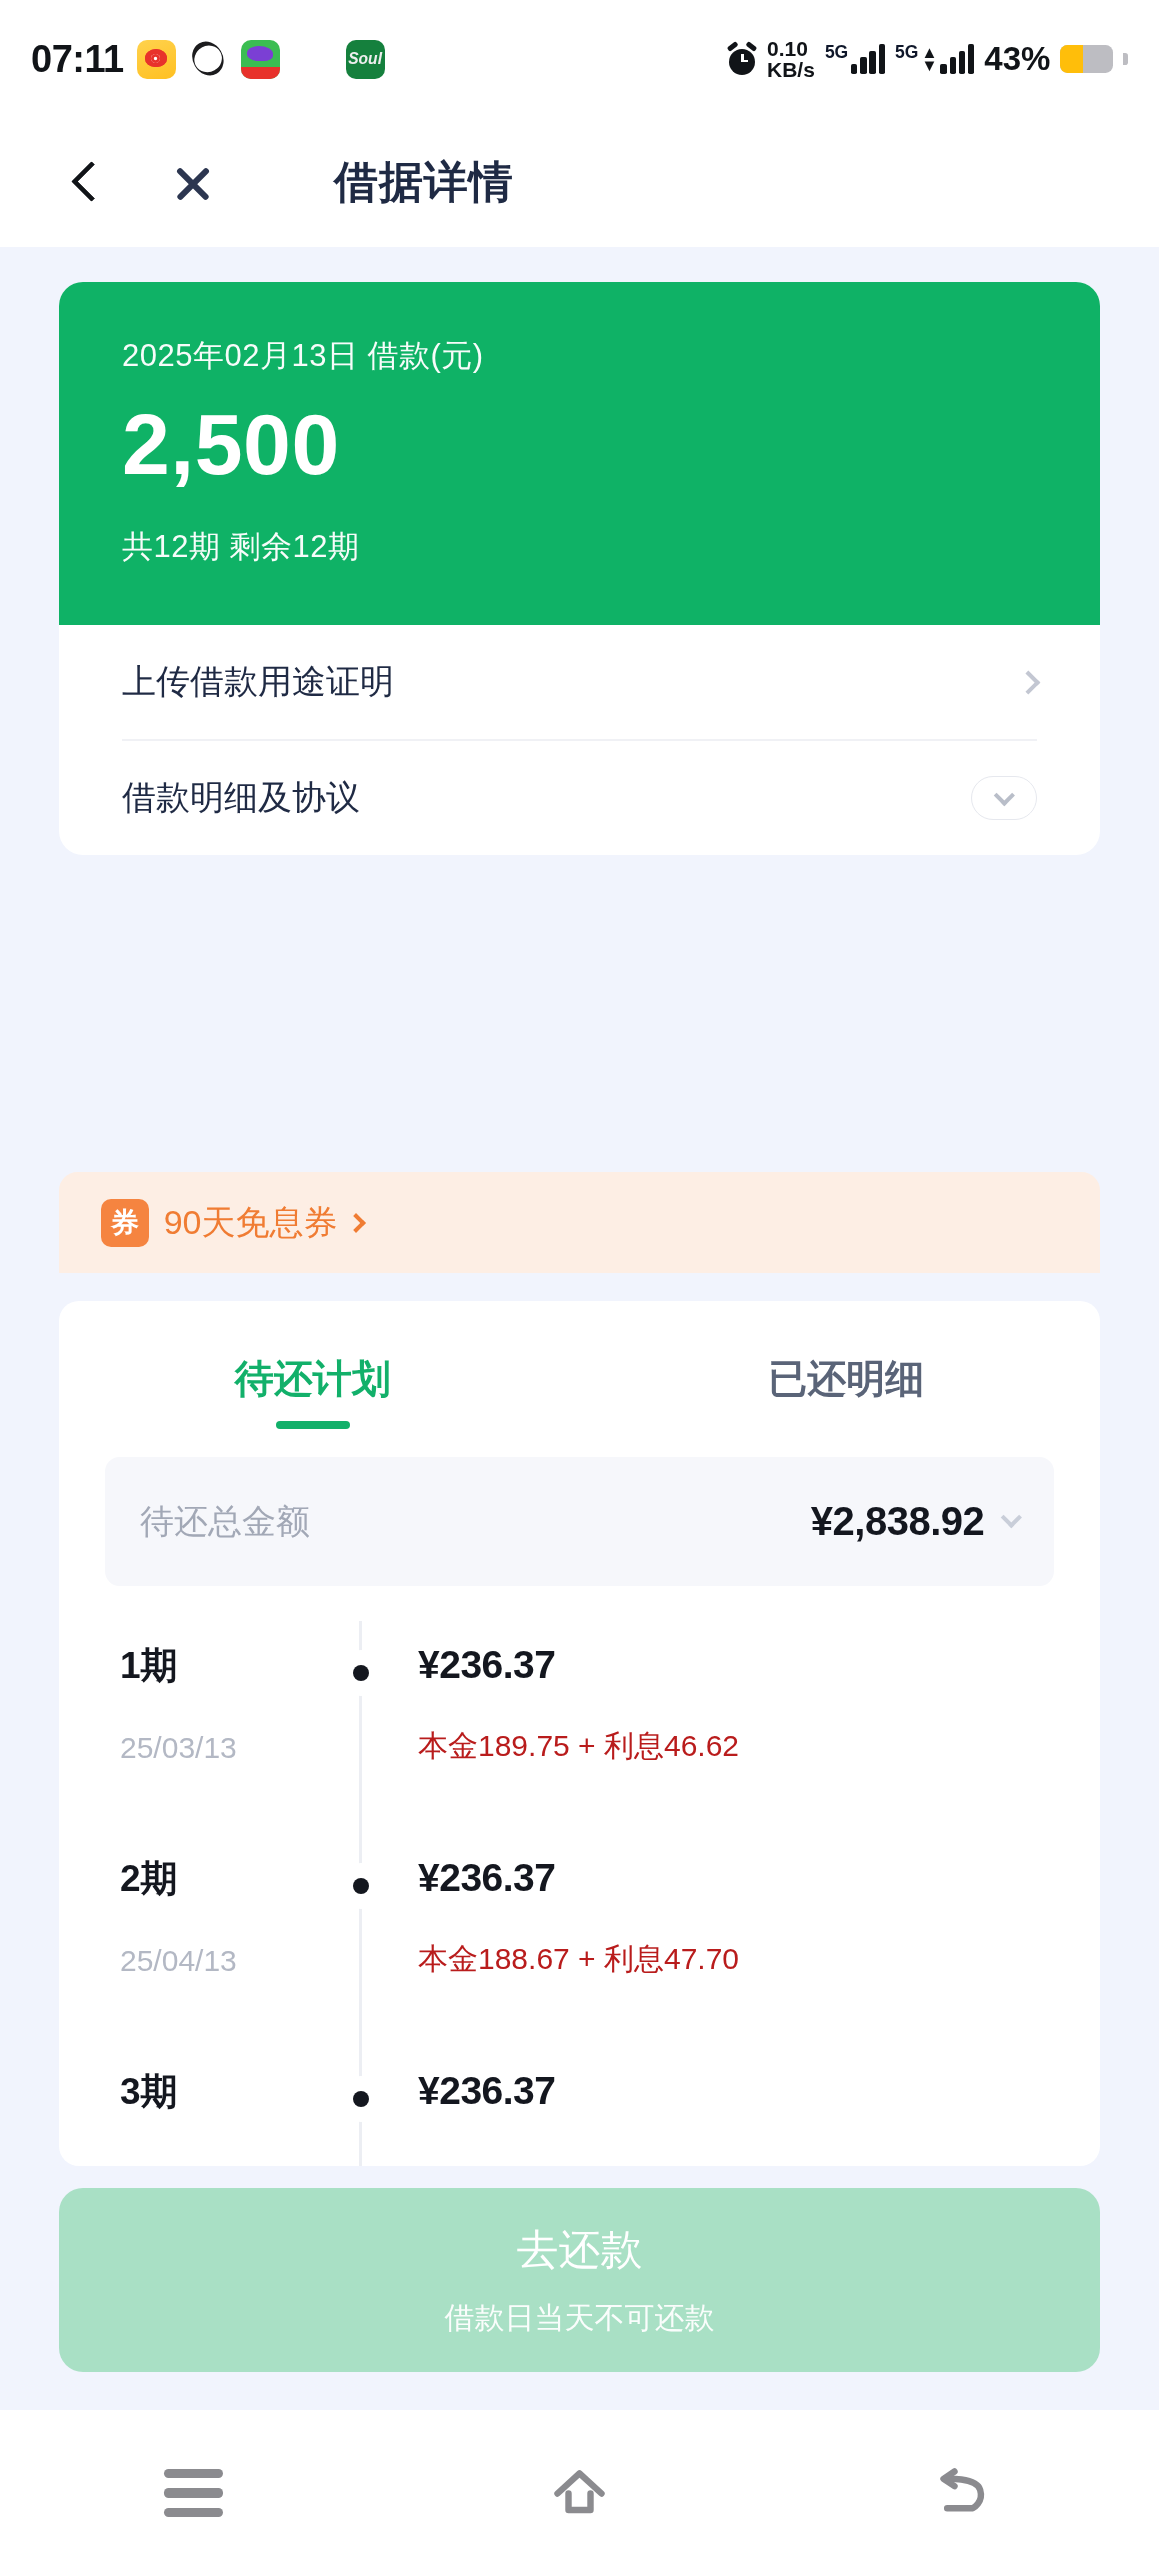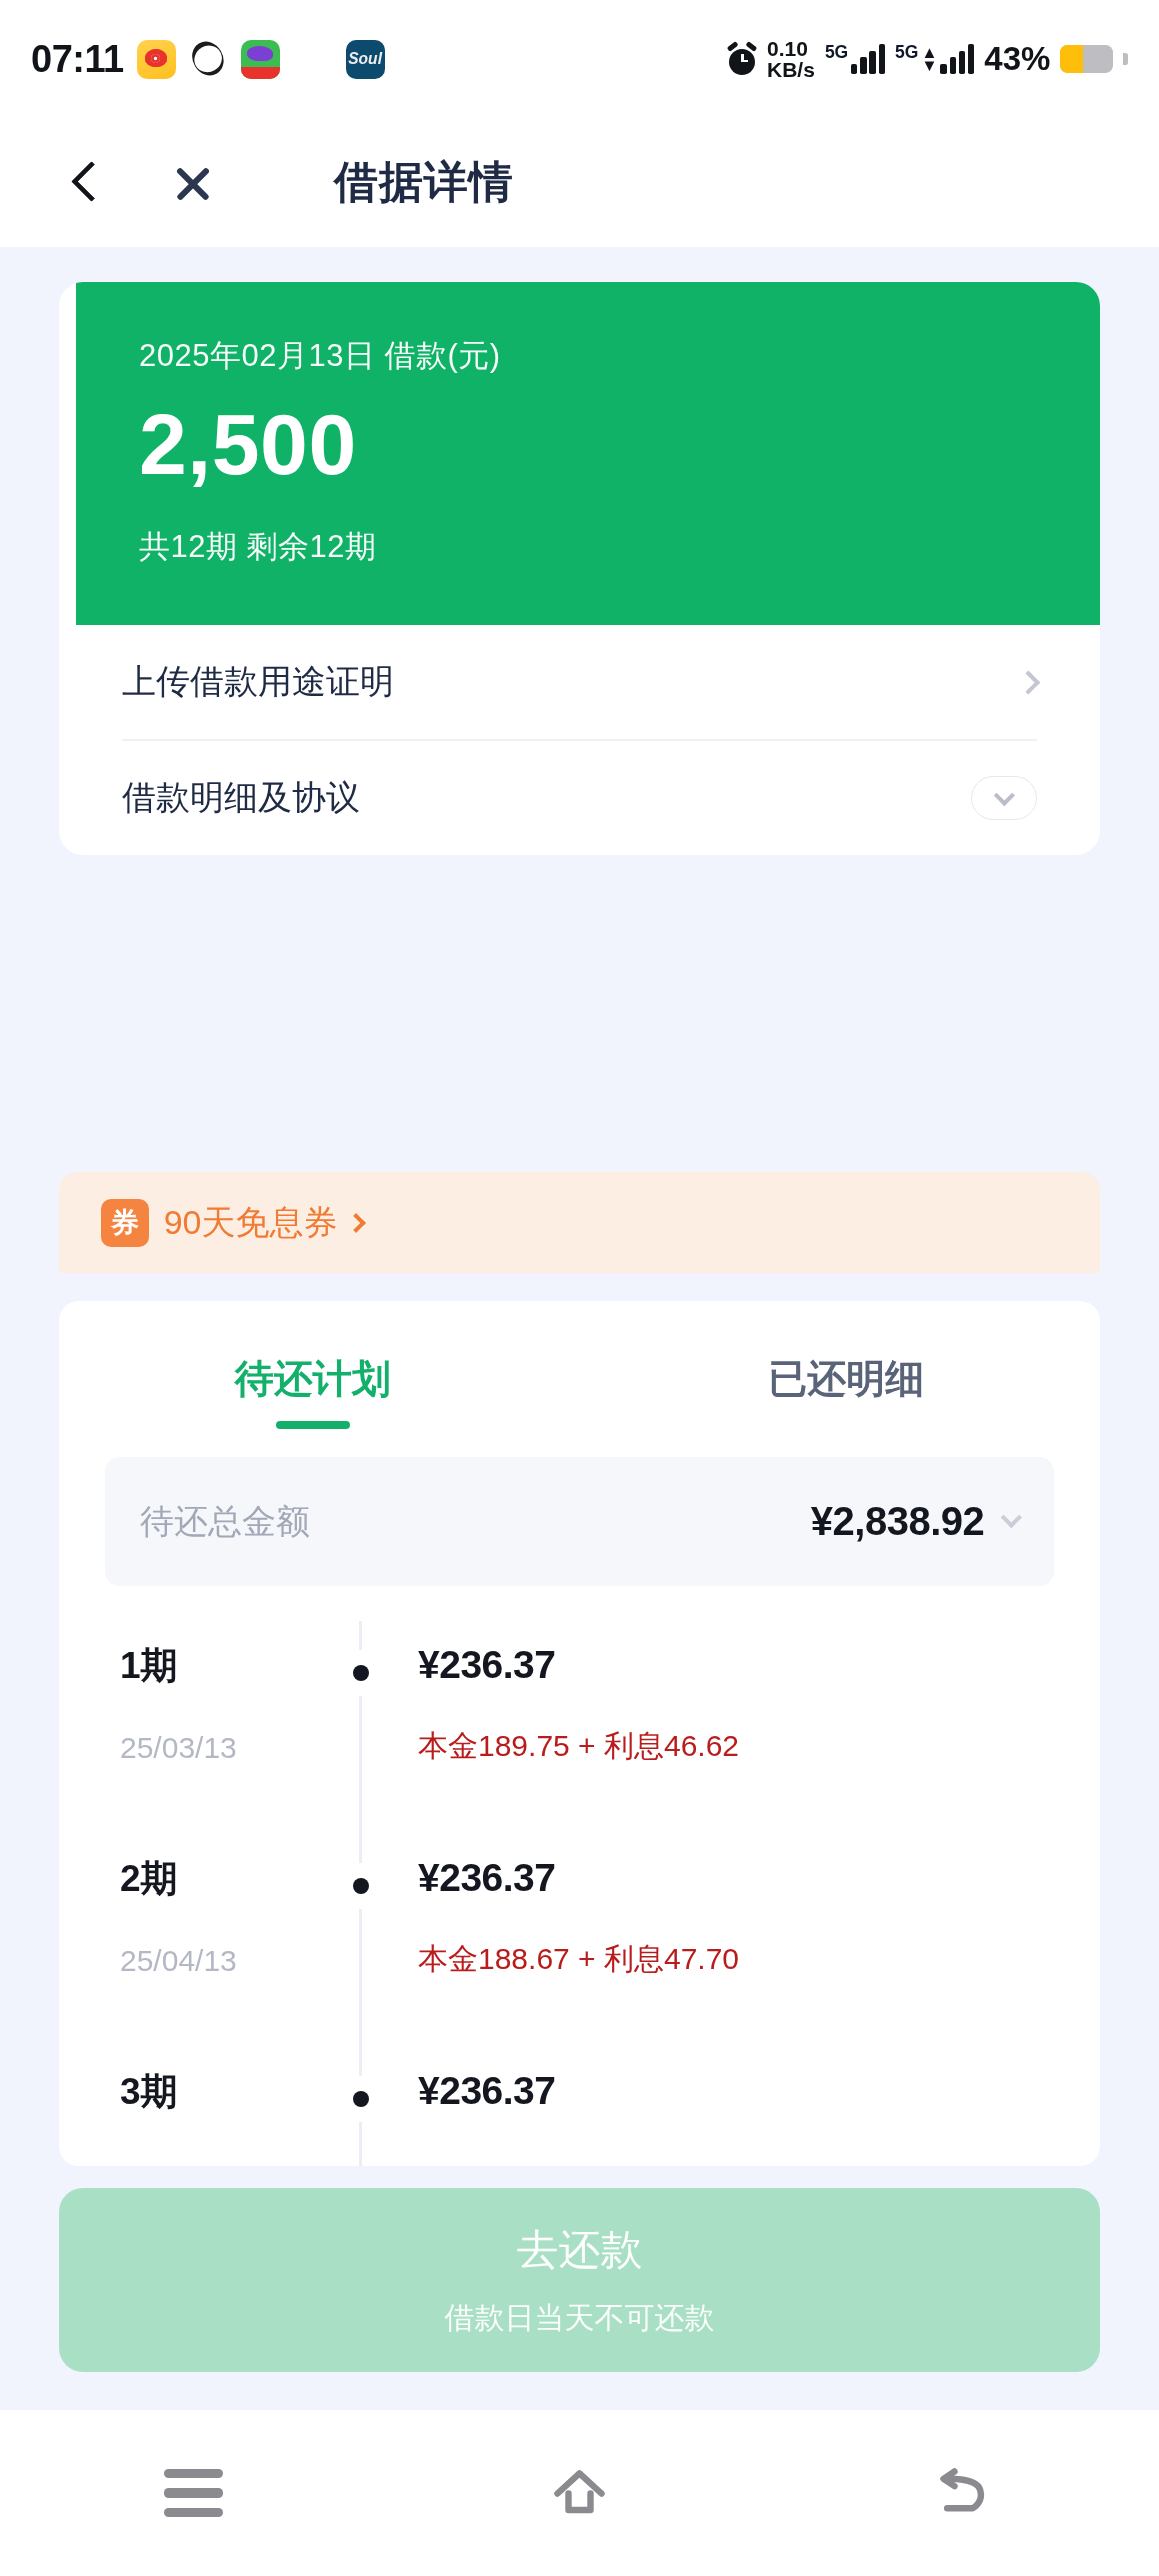--- a/index.html
+++ b/index.html
@@ -36,21 +36,21 @@
     position:absolute; inset:1.8px 4.6px; background:#1c1c1e;
     border-radius:50%/50%; transform:rotate(-30deg);
   }
   .ico-oval .ov::after{
     content:""; position:absolute; inset:4.6px 0.9px; background:#ffffff;
     border-radius:50%/50%;
   }
   .ico-green { background:#3bbd52; }
   .ico-green .blob{ position:absolute; left:6.4px; top:6.4px; width:26px; height:14.7px; background:#7b3fd4; border-radius:50% 60% 40% 50%; }
   .ico-green .bar{ position:absolute; left:0; bottom:0; width:39px; height:12px; background:#e8322b; }
-  .ico-soul { background:#0c4a6e;padding-left:39px; }
+  .ico-soul { background:#15803d;padding-left:39px; }
   .ico-soul .txt{ position:absolute; inset:0; display:flex; align-items:center; justify-content:center; color:#eee; font-size:15.6px; font-weight:700; font-style:italic; }
   .sb-gap { width:40px; }
 
   .sb-right { margin-left:auto; display:flex; align-items:center; gap:10px; }
   .alarm { position:relative; width:30px; height:30px; }
   .alarm .face { position:absolute; left:1.8px; top:4.6px; width:26px; height:26px; border-radius:50%; background:#111418; }
   .alarm .hand { position:absolute; left:14px; top:10px; width:2.8px; height:7.4px; background:#fff; }
   .alarm .hand2 { position:absolute; left:14px; top:15.6px; width:7.4px; height:2.8px; background:#fff; }
   .alarm .e1,.alarm .e2 { position:absolute; top:0; width:11px; height:4.6px; background:#111418; border-radius:1.8px;}
   .alarm .e1 { left:0; transform:rotate(-38deg); }
@@ -87,21 +87,21 @@
   .hdr-close::before{ transform:rotate(45deg); }
   .hdr-close::after{ transform:rotate(-45deg); }
   .hdr-title { margin-left:114px; font-size:44px; font-weight:700; color:#1f2a44; letter-spacing:0.9px; }
 
   
   .card-top {
     position:absolute; left:59px; top:282px; width:1041px;
     background:#ffffff; border-radius:24px; overflow:hidden;
   }
   .green {
-    background:#0fb266; padding:53px 63px 57px 63px; color:#ffffff;margin-left:17px;
+    background:#0fb266; padding:53px 63px 57px 63px; color:#ffffff;
   }
   .green .line1 { font-size:31px; font-weight:400; opacity:0.97; letter-spacing:0.5px; }
   .green .amount { font-size:86px; font-weight:700; margin-top:24px; letter-spacing:0.5px; line-height:1; }
   .green .line3 { font-size:31px; margin-top:39px; opacity:0.97; letter-spacing:0.5px; }
 
   .wrow {
     display:flex; align-items:center; padding:9px 63px; height:114px; position:relative;
   }
   .wrow .label { font-size:34px; color:#1f2a44; font-weight:500; }
   .wrow .spacer { flex:1; }

